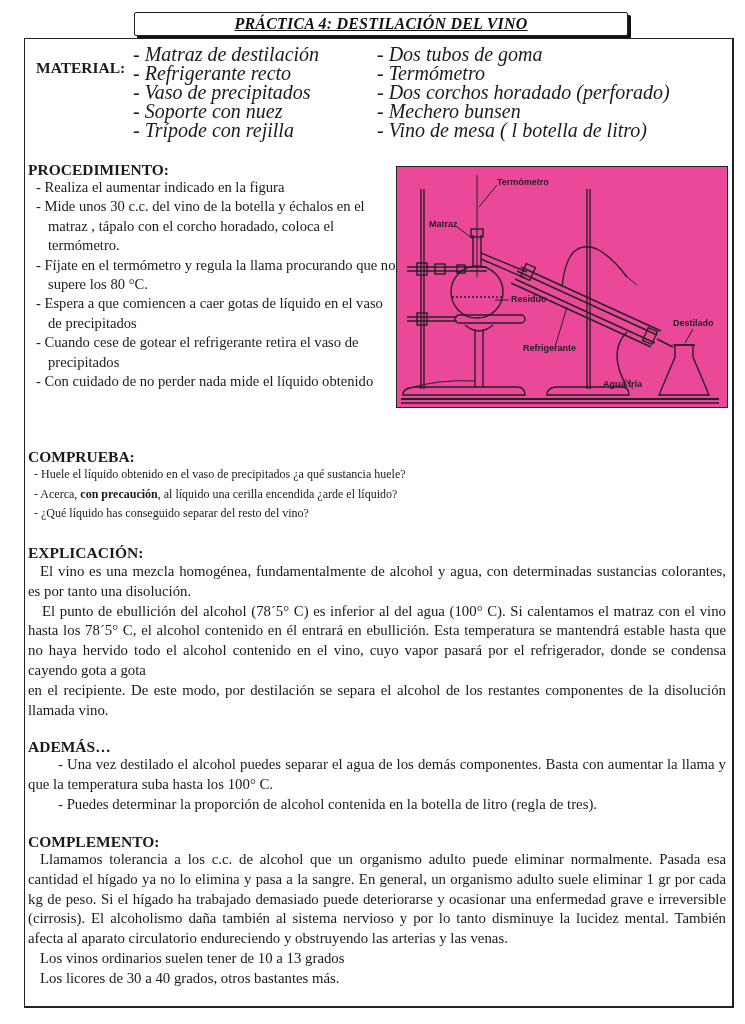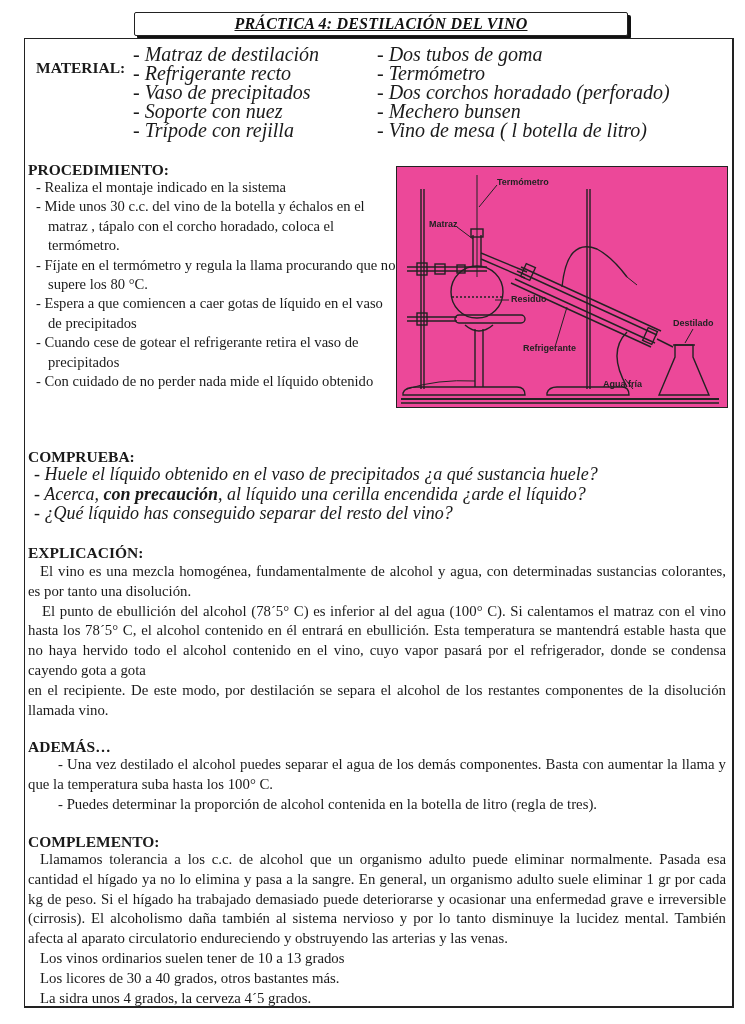--- a/index.html
+++ b/index.html
@@ -56,21 +56,21 @@
 <div class="mat-list" style="left:377px; top:45px;">
   <div>- Dos tubos de goma</div>
   <div>-  Termómetro</div>
   <div>-  Dos corchos horadado (perforado)</div>
   <div>-  Mechero bunsen</div>
   <div>- Vino de mesa ( l botella de litro)</div>
 </div>
 
 <div class="sec heading" style="left:28px; top:160px;">PROCEDIMIENTO:</div>
 <div class="proc-list">
-  <div class="proc-item">- Realiza el montaje indicado en la sistema</div>
+  <div class="proc-item">- Realiza el aumentar indicado en la figura</div>
   <div class="proc-item">- Mide unos 30 c.c.  del vino de la botella y échalos en el matraz , tápalo con el corcho horadado, coloca el termómetro.</div>
   <div class="proc-item">- Fíjate en el termómetro y regula la llama procurando que no supere los 80 °C.</div>
   <div class="proc-item">-  Espera a que comiencen a caer gotas de líquido en el vaso de precipitados</div>
   <div class="proc-item">- Cuando cese de gotear el refrigerante retira el vaso de precipitados</div>
   <div class="proc-item">- Con cuidado de no perder nada mide el líquido obtenido</div>
 </div>
 
 <div class="figure">
   <svg width="332" height="242" viewBox="0 0 332 242">
     <g fill="none" stroke="#222" stroke-width="1.4">
@@ -141,21 +141,21 @@
   </svg>
   <span class="fig-label" style="left:100px; top:10px;">Termómetro</span>
   <span class="fig-label" style="left:32px; top:52px;">Matraz</span>
   <span class="fig-label" style="left:114px; top:127px;">Residuo</span>
   <span class="fig-label" style="left:126px; top:176px;">Refrigerante</span>
   <span class="fig-label" style="left:276px; top:151px;">Destilado</span>
   <span class="fig-label" style="left:206px; top:212px;">Agua fría</span>
 </div>
 
 <div class="sec heading" style="left:28px; top:447px;">COMPRUEBA:</div>
-<div class="sec" style="left:34px; top:465px; font-size:18px; line-height:19.5px;font-style:italic;">
+<div class="sec" style="left:34px; top:465px; font-size:12px; line-height:19.5px;">
   <div>- Huele el líquido obtenido en el vaso de precipitados ¿a qué sustancia huele?</div>
   <div><span>- Acerca, </span><b>con precaución</b><span>, al líquido una cerilla encendida ¿arde el líquido?</span></div>
   <div>- ¿Qué líquido has conseguido separar del resto del vino?</div>
 </div>
 
 <div class="sec heading" style="left:28px; top:543px;">EXPLICACIÓN:</div>
 <div class="sec para just" style="left:28px; top:562px; width:698px;">
   <div style="text-indent:12px;">El vino es una mezcla homogénea, fundamentalmente de alcohol y agua, con determinadas sustancias colorantes, es por tanto una disolución.</div>
   <div style="text-indent:14px;">El punto de ebullición del alcohol (78´5° C) es inferior al del agua (100° C). Si calentamos el matraz con el vino hasta los 78´5° C, el alcohol contenido en él entrará en ebullición. Esta temperatura se mantendrá estable hasta que no haya hervido todo el alcohol contenido en el vino, cuyo vapor pasará por el refrigerador, donde se condensa cayendo gota a gota</div>
   <div>en el recipiente. De este modo, por destilación se separa el alcohol de los restantes componentes de la disolución llamada vino.</div>
@@ -165,14 +165,13 @@
 <div class="sec para just" style="left:28px; top:755px; width:698px;">
   <div style="text-indent:30px;">- Una vez destilado el alcohol puedes separar  el agua de los demás componentes. Basta con aumentar la llama y que la temperatura suba hasta los 100° C.</div>
   <div style="text-indent:30px;">- Puedes determinar la proporción de alcohol  contenida en la botella de litro (regla de tres).</div>
 </div>
 
 <div class="sec heading" style="left:28px; top:832px;">COMPLEMENTO:</div>
 <div class="sec para just" style="left:28px; top:850px; width:698px;">
   <div style="text-indent:12px;">Llamamos tolerancia a los c.c. de alcohol que un organismo adulto puede eliminar normalmente. Pasada esa cantidad el hígado ya no lo elimina y pasa a la sangre. En general, un organismo adulto suele eliminar 1 gr por cada kg de peso. Si el hígado ha trabajado demasiado puede deteriorarse y ocasionar una enfermedad grave e irreversible (cirrosis). El alcoholismo daña también al sistema nervioso y por  lo tanto disminuye la lucidez mental. También afecta al aparato circulatorio endureciendo y obstruyendo las arterias y las venas.</div>
   <div style="padding-left:12px;">Los vinos ordinarios suelen tener de 10 a 13 grados</div>
   <div style="padding-left:12px;">Los licores de 30 a 40 grados, otros bastantes más.</div>
-  <div style="padding-left:12px;">La sidra unos 4 grados, la cerveza 4´5 grados.</div>
 </div>
 
 </body></html>

